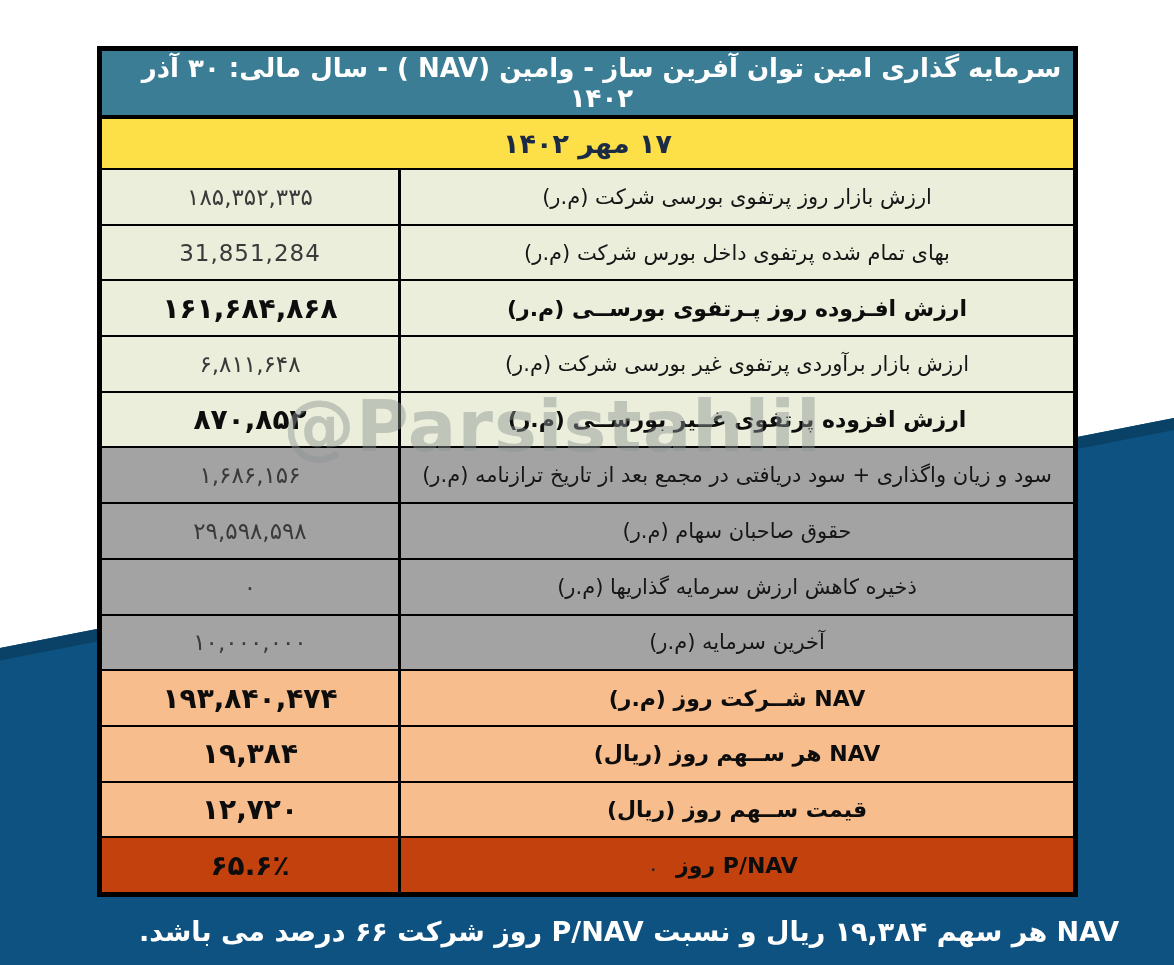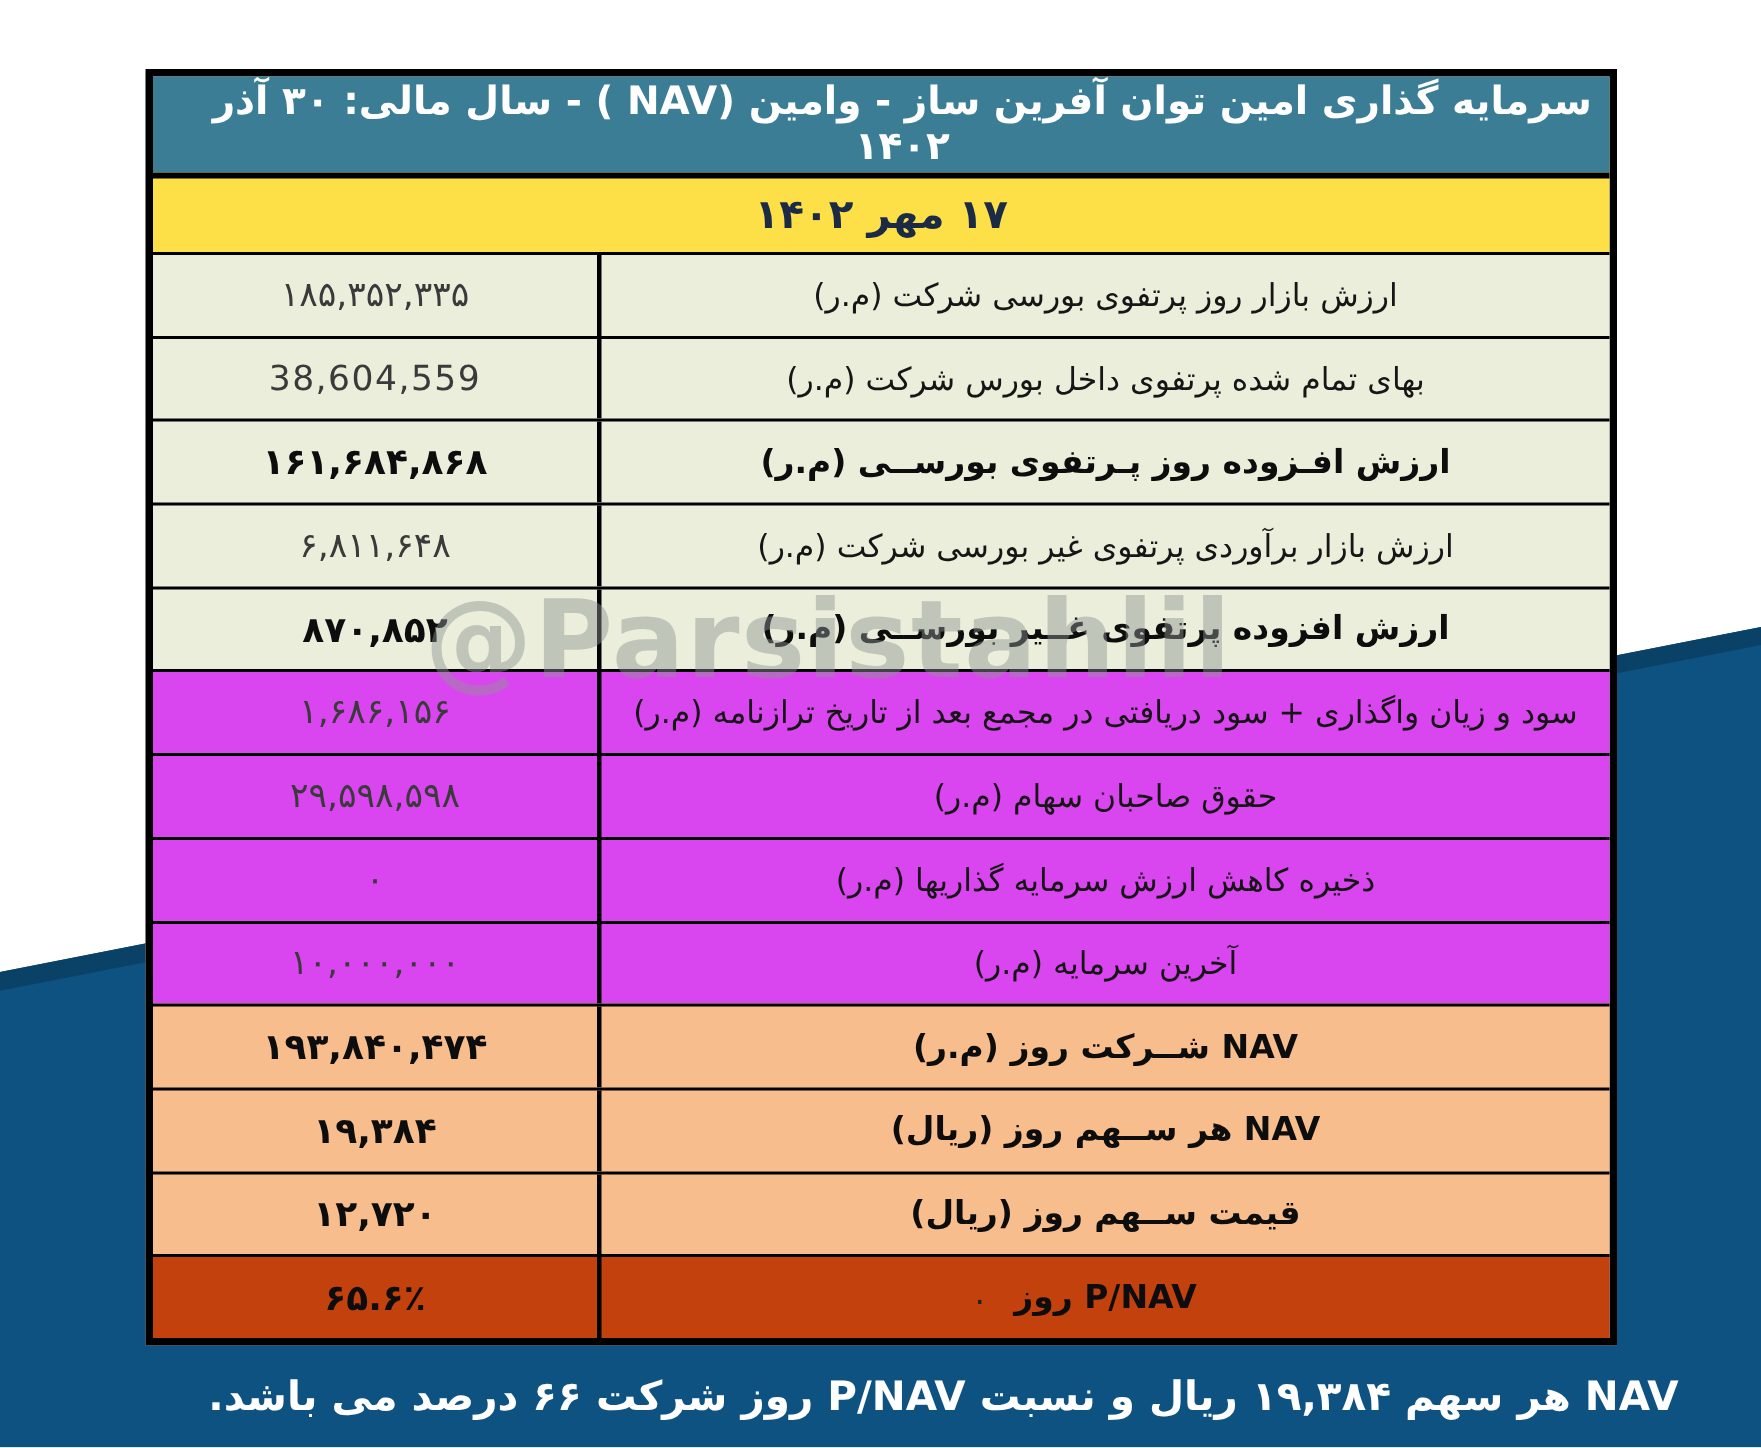--- a/index.html
+++ b/index.html
@@ -22,33 +22,33 @@
     position:absolute;left:97px;top:46px;width:981px;height:851px;
     z-index:1;box-sizing:border-box;border:5px solid #000;background:#fff;
     display:flex;flex-direction:column;direction:ltr;
   }
   .row{display:flex;flex-direction:row;box-sizing:border-box;border-top:2px solid #000;min-height:0;}
   .row:first-child{border-top:none;padding-left:28px;}
   .row-header{flex:0 0 64px;background:#3a7d95;align-items:center;justify-content:center;border-top:none;}
   .row-date{flex:0 0 53px;background:#fde047;align-items:center;justify-content:center;border-top:4px solid #000;}
   .row-data{flex:1 1 0;}
   .row--cream{background:#ebeedb;}
-  .row--purple{background:#d946ef;}
+  .row--purple{background:#a3a3a3;}
   .row--orange{background:#f7bd8d;}
   .row--blue{background:#c2410c;}
   .cell{box-sizing:border-box;display:flex;align-items:center;justify-content:center;min-width:0;}
   .cell-value{
     flex:0 0 299px;border-right:3px solid #000;direction:ltr;
     font-size:23px;color:#3a3a3a;letter-spacing:1px;
   }
   .cell-label{
     flex:1 1 auto;direction:rtl;position:relative;
     font-size:21px;color:#161616;padding:0 14px;text-align:center;
   }
-  .row--bold .cell-value{font-weight:700;color:#0d0d0d;font-size:24px;}
+  .row--bold .cell-value{font-weight:700;color:#0d0d0d;font-size:28px;}
   .row--bold .cell-label{font-weight:700;color:#0d0d0d;font-size:22px;}
   .title-text{
     color:#ffffff;font-weight:700;font-size:26px;direction:rtl;text-align:center;padding:0 10px;
   }
   .date-text{color:#1c2b45;font-weight:700;font-size:27px;direction:rtl;}
   .pnav-note{
     position:absolute;left:37%;top:50%;transform:translateY(-58%);
     font-size:22px;color:#222;font-weight:400;
   }
   
@@ -75,21 +75,21 @@
     <div class="title-text">سرمایه گذاری امین توان آفرین ساز - وامین (NAV ) - سال مالی: ۳۰ آذر ۱۴۰۲</div>
   </div>
   <div class="row row-date">
     <div class="date-text">۱۷ مهر  ۱۴۰۲</div>
   </div>
   <div class="row row-data row--cream">
       <div class="cell cell-value">۱۸۵,۳۵۲,۳۳۵</div>
       <div class="cell cell-label">ارزش بازار روز پرتفوی بورسی شرکت (م.ر)</div>
     </div>
     <div class="row row-data row--cream">
-      <div class="cell cell-value">38,604,559</div>
+      <div class="cell cell-value">31,851,284</div>
       <div class="cell cell-label">بهای تمام شده پرتفوی داخل بورس شرکت (م.ر)</div>
     </div>
     <div class="row row-data row--cream row--bold">
       <div class="cell cell-value">۱۶۱,۶۸۴,۸۶۸</div>
       <div class="cell cell-label">ارزش افـزوده روز پـرتفوی بورســی (م.ر)</div>
     </div>
     <div class="row row-data row--cream">
       <div class="cell cell-value">۶,۸۱۱,۶۴۸</div>
       <div class="cell cell-label">ارزش بازار برآوردی پرتفوی غیر بورسی شرکت (م.ر)</div>
     </div>

